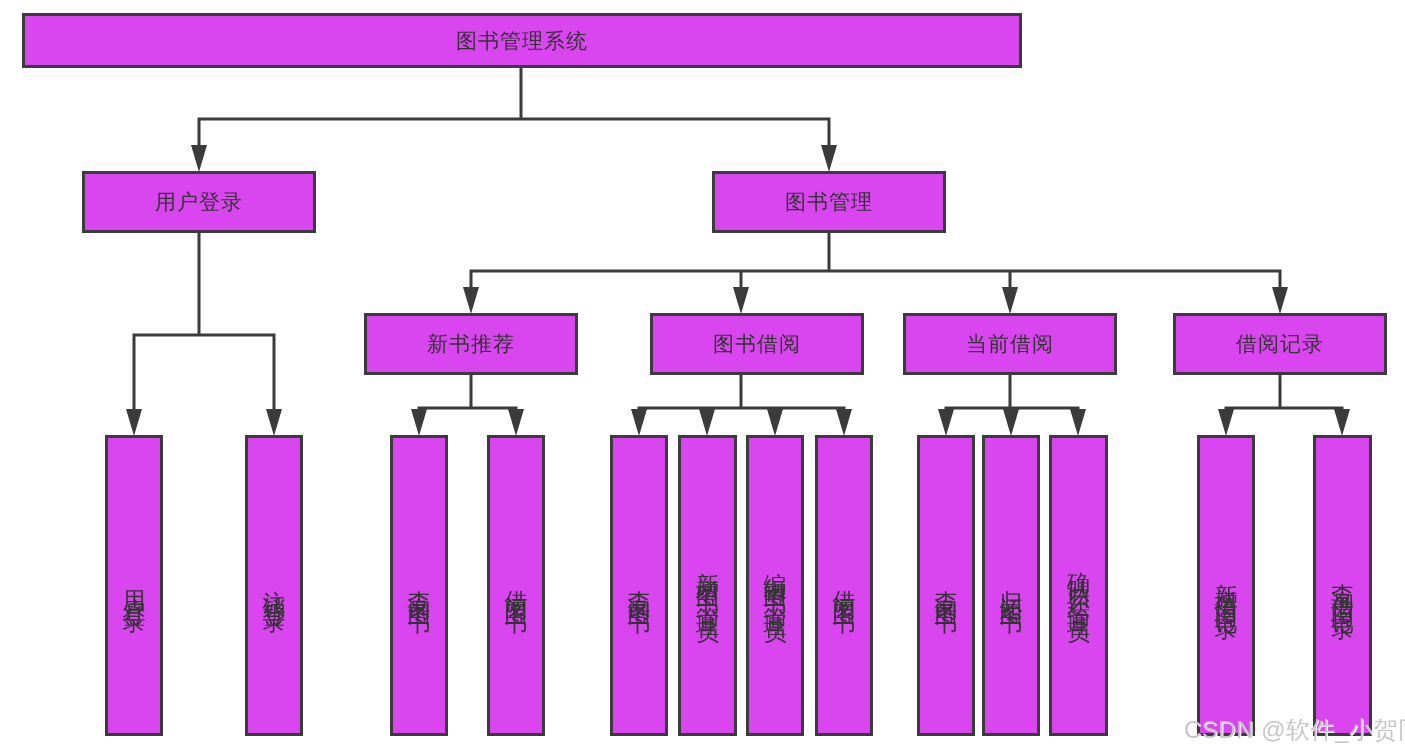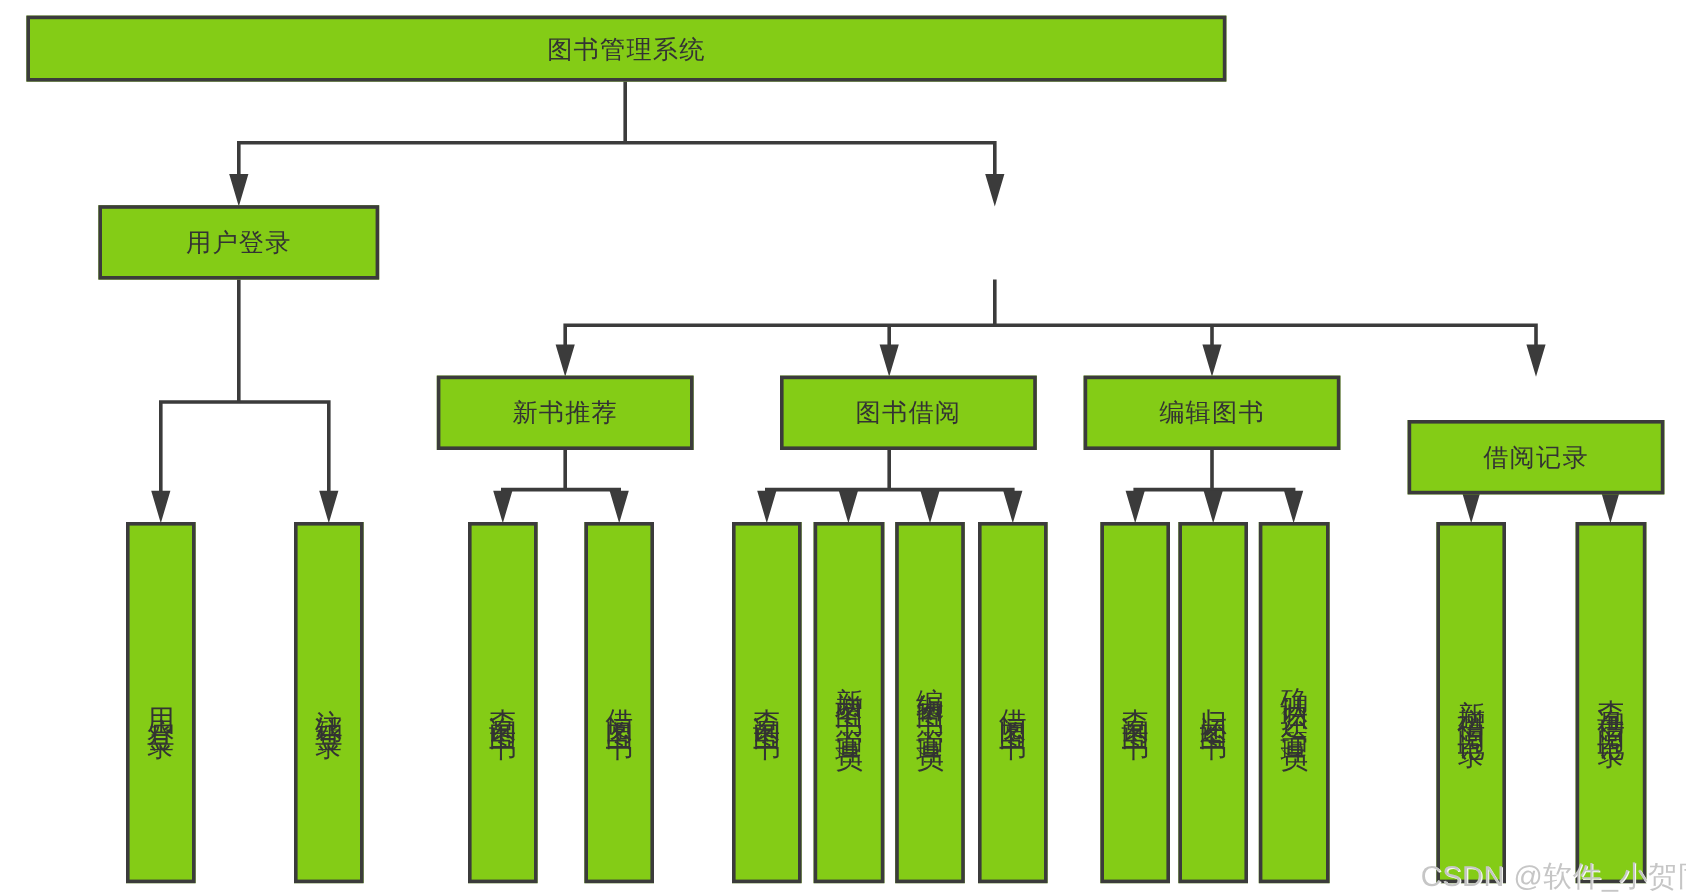--- a/index.html
+++ b/index.html
@@ -9,21 +9,21 @@
     width: 1405px;
     height: 747px;
     overflow: hidden;
     font-family: "Liberation Sans", "DejaVu Sans", sans-serif;
     color: #333333;
   }
   .stage { position: absolute; inset: 0; width: 1405px; height: 747px; }
   svg.connectors { position: absolute; left: 0; top: 0; }
   .node {
     position: absolute;
-    background: #84cc16;
+    background: #d946ef;
     border: 3px solid #3b3b3b;
     display: flex;
     align-items: center;
     justify-content: center;
     text-align: center;
   }
   .node.hbox { font-size: 21px; letter-spacing: 1px; }
   .node.leaf span {
     writing-mode: vertical-rl;
     font-size: 23px;
@@ -89,31 +89,34 @@
          M1334 409 L1350 409 L1342 436 Z"></path>
   </svg>
 
   <div class="node hbox" style="left:22px; top:13px; width:1000px; height:55px;">
     <span>图书管理系统</span>
   </div>
 
   <div class="node hbox" style="left:82px; top:171px; width:234px; height:62px;">
     <span>用户登录</span>
   </div>
+  <div class="node hbox" style="left:712px; top:171px; width:234px; height:62px;">
+    <span>图书管理</span>
+  </div>
 
   <div class="node hbox" style="left:364px; top:313px; width:214px; height:62px;font-family:Liberation Serif, serif;">
     <span>新书推荐</span>
   </div>
   <div class="node hbox" style="left:634px; top:313px; width:214px; height:62px;margin-left:16px;">
     <span>图书借阅</span>
   </div>
   <div class="node hbox" style="left:903px; top:313px; width:214px; height:62px;">
-    <span>编辑图书</span>
+    <span>当前借阅</span>
   </div>
-  <div class="node hbox" style="left:1173px; top:313px; width:214px; height:62px;margin-top:37px;">
+  <div class="node hbox" style="left:1173px; top:313px; width:214px; height:62px;">
     <span>借阅记录</span>
   </div>
 
   <div class="node leaf" style="left:105px; top:435px; width:58px; height:301px;">
     <span>用户登录</span>
   </div>
   <div class="node leaf" style="left:245px; top:435px; width:58px; height:301px;">
     <span>注销登录</span>
   </div>
 

